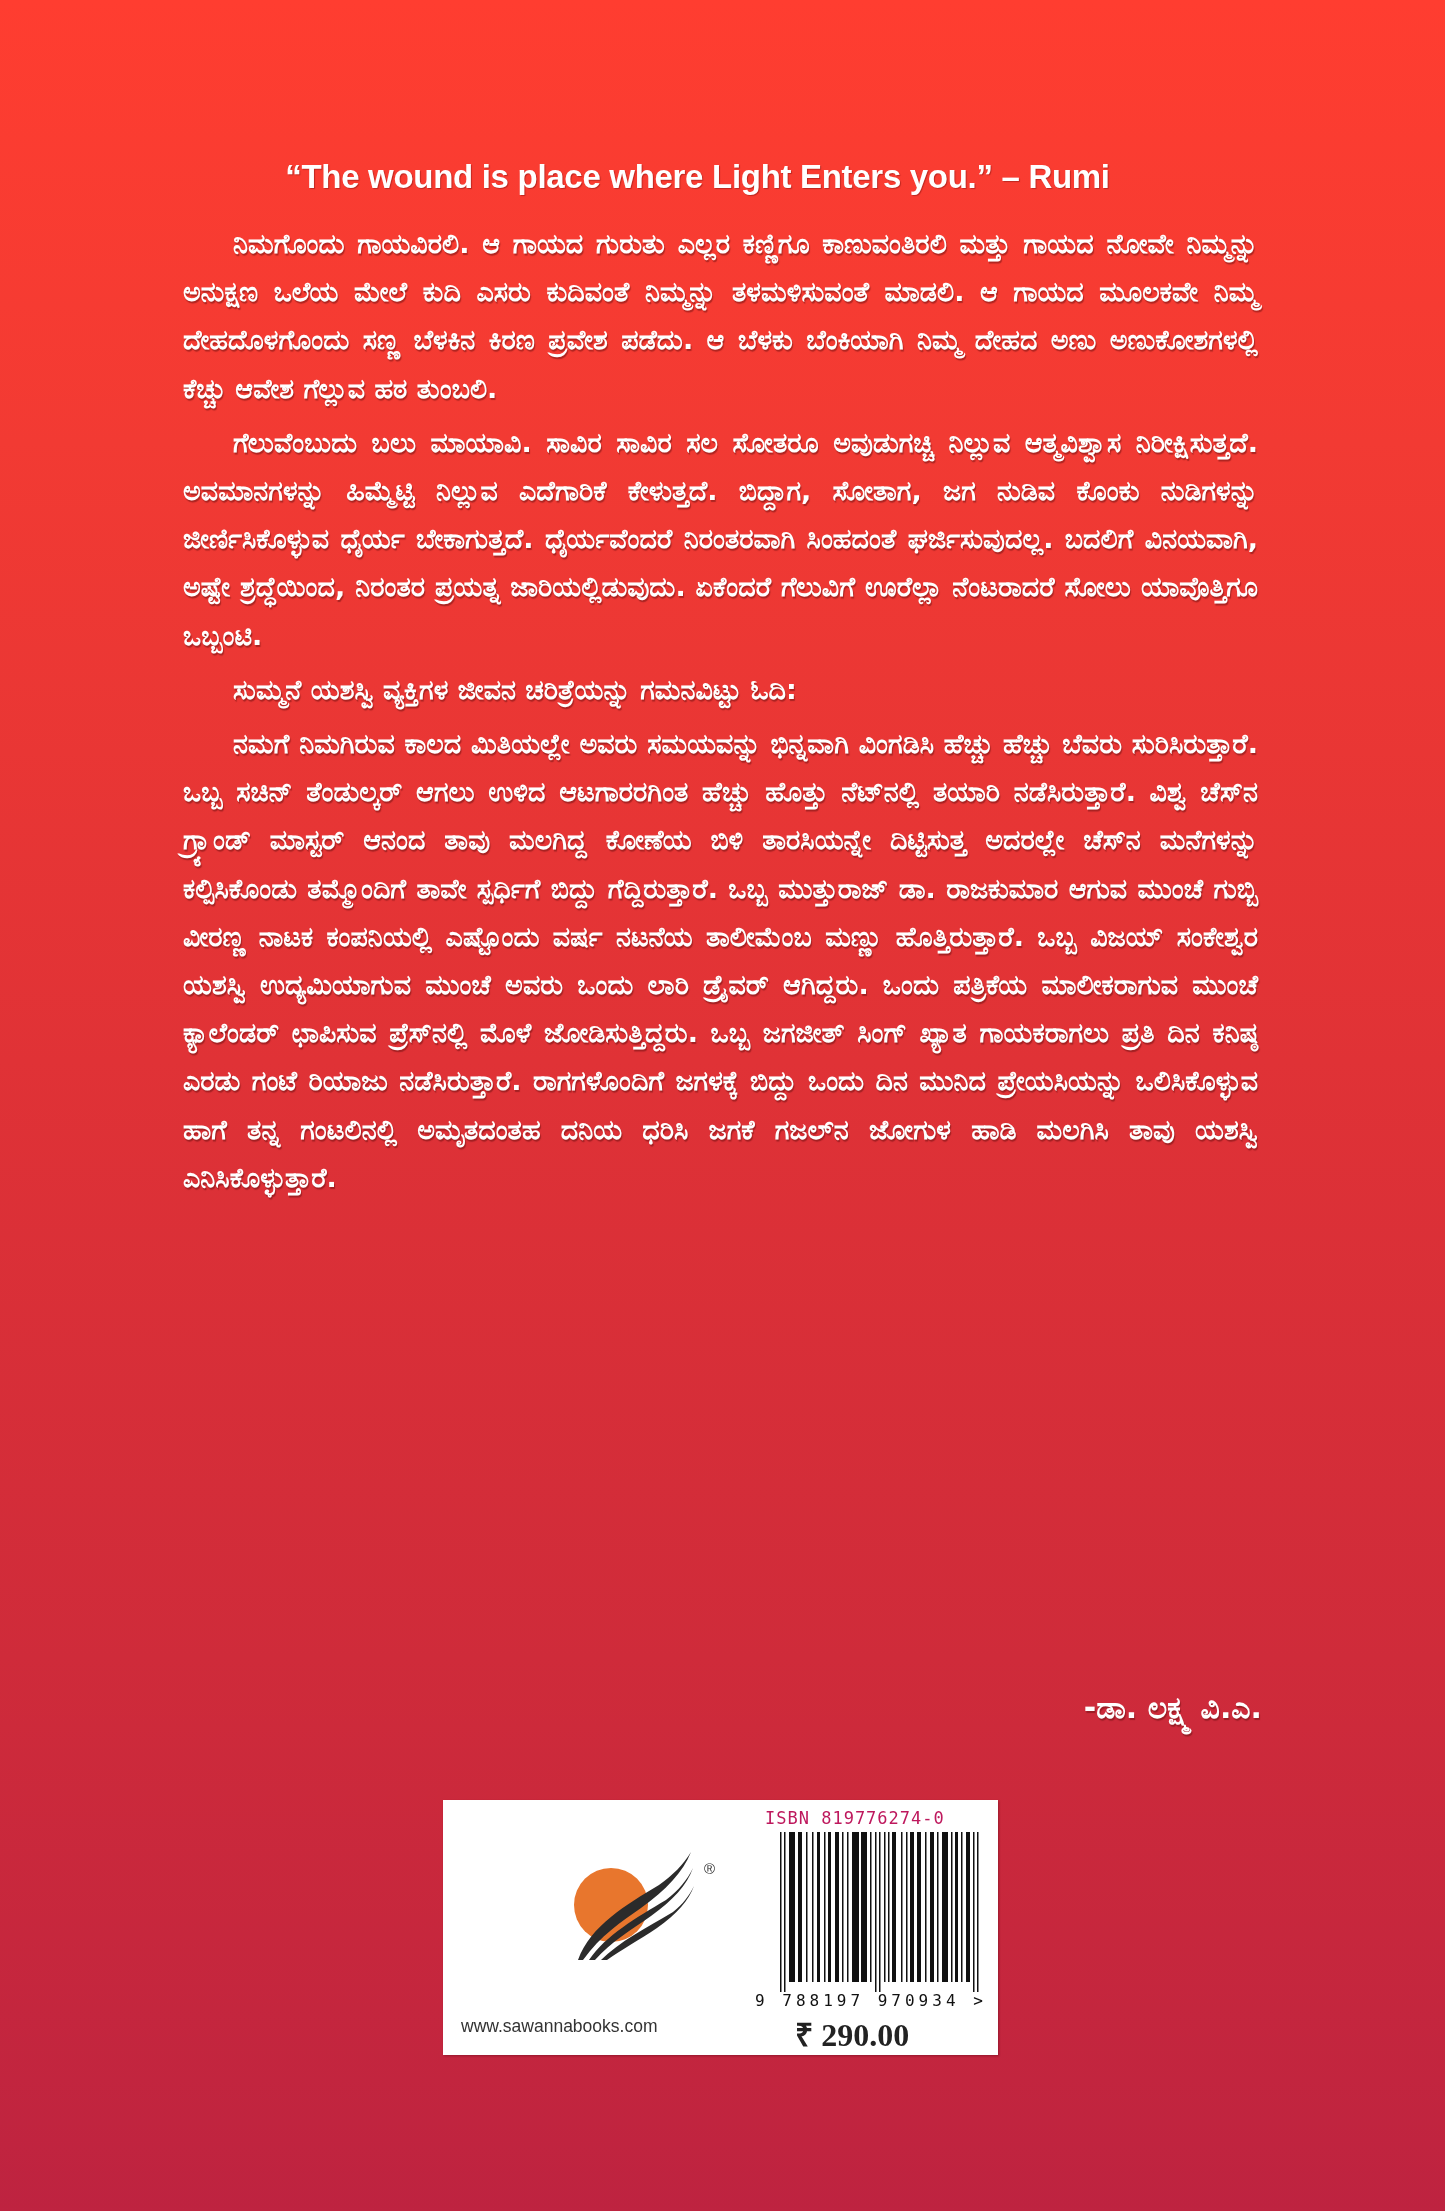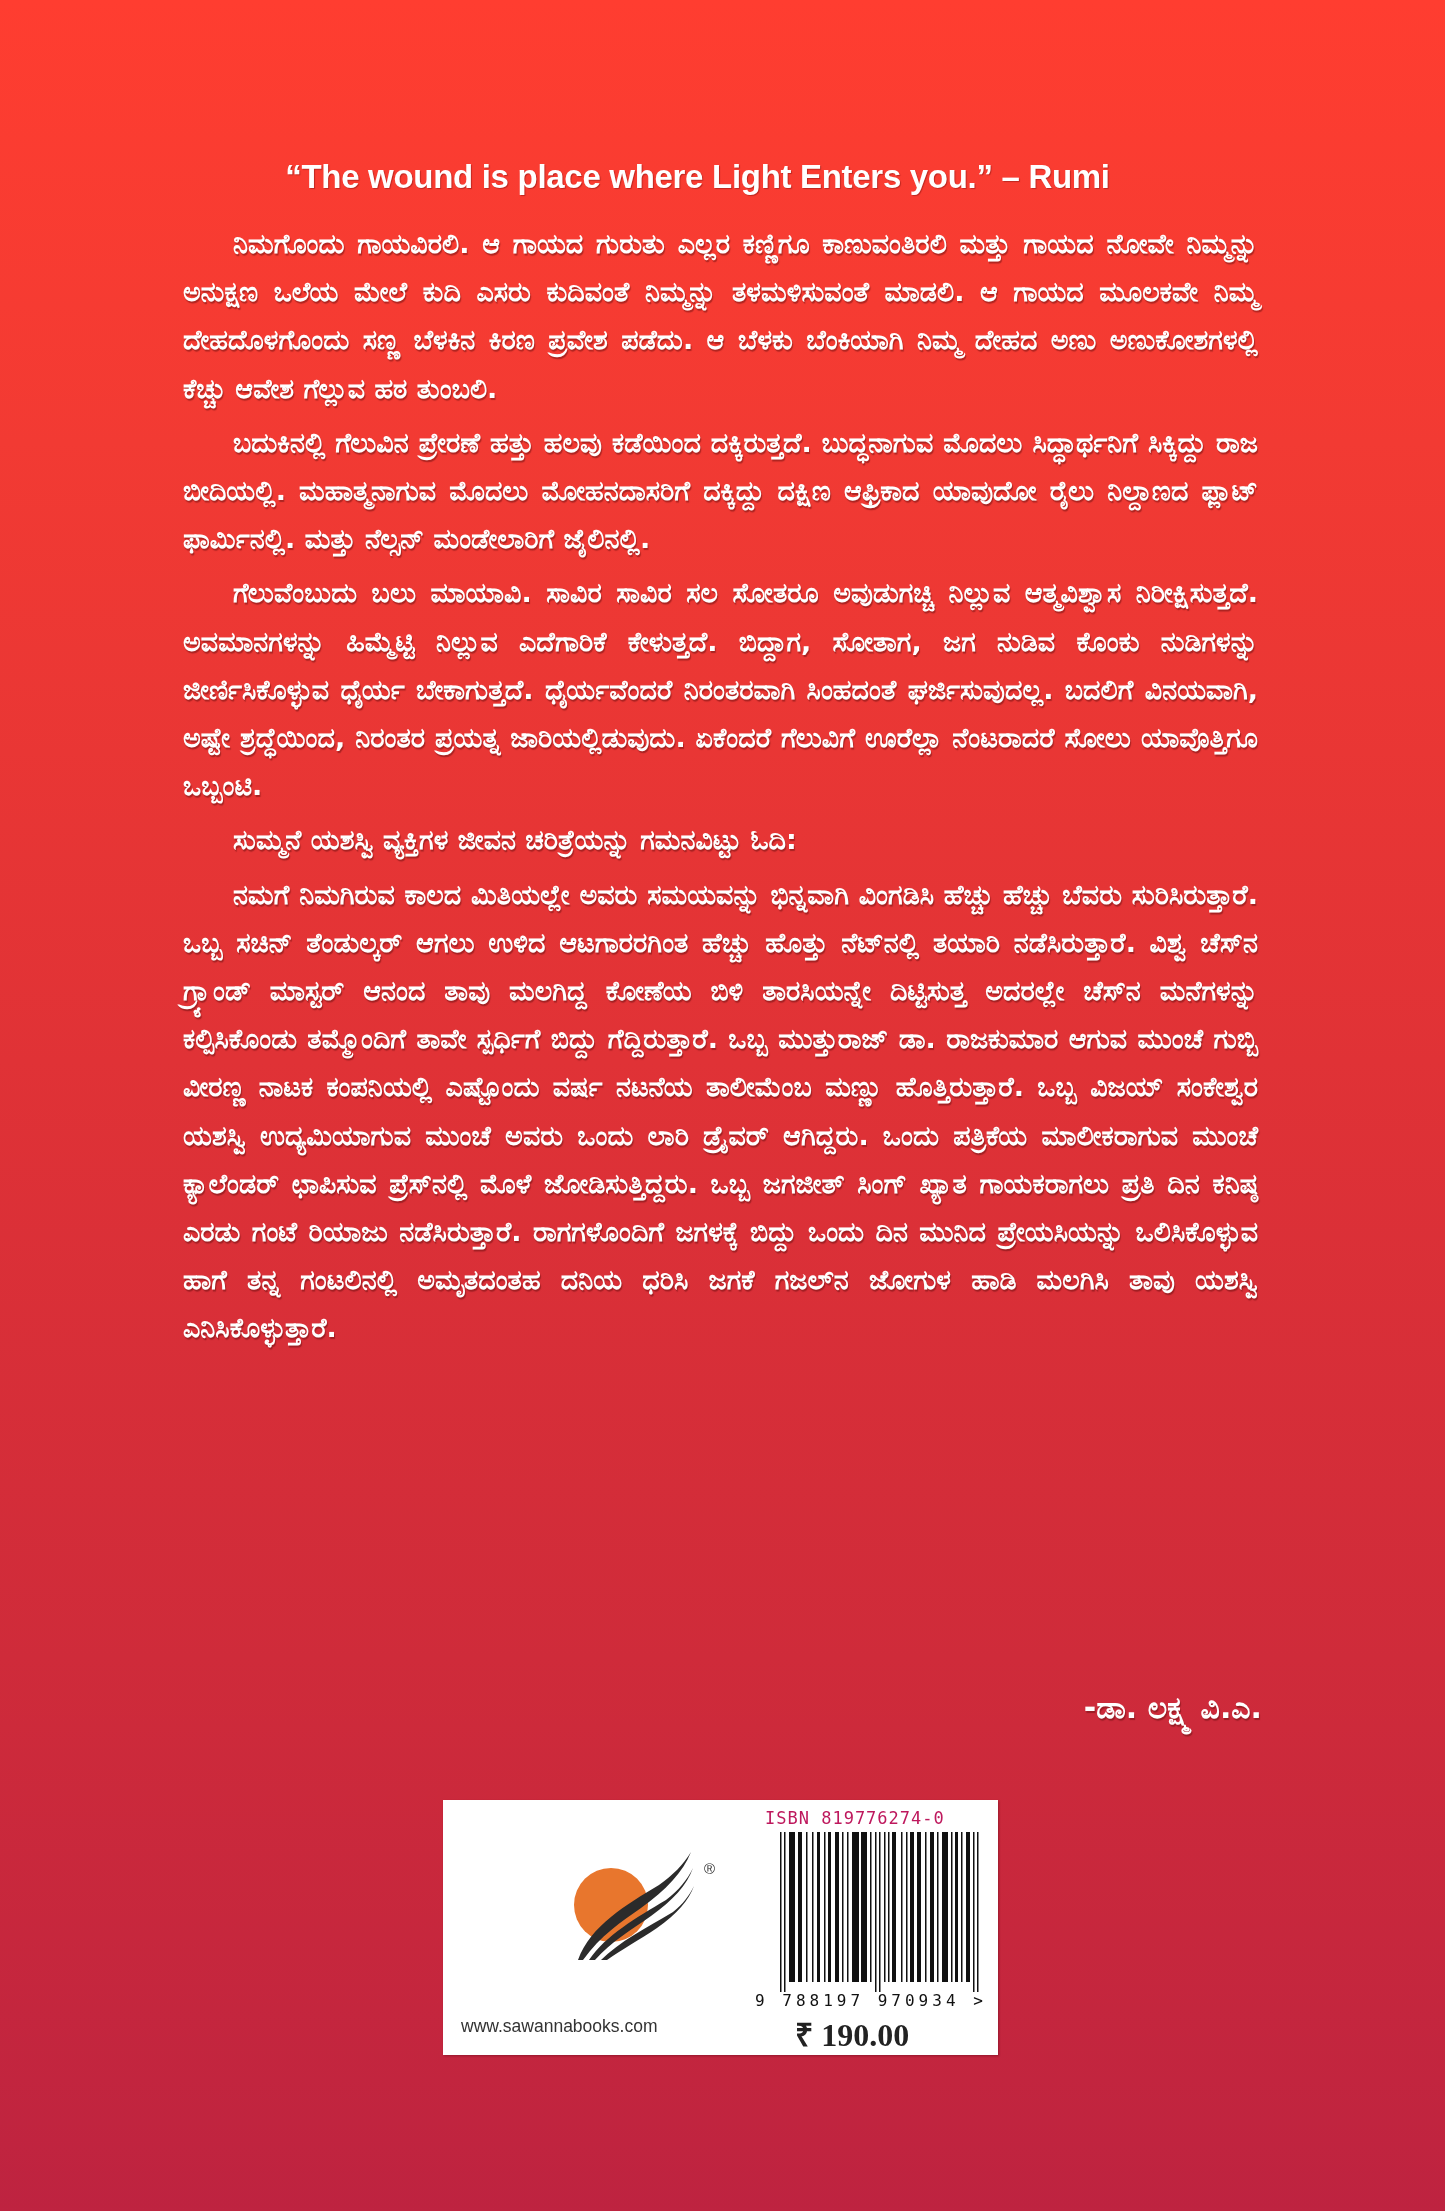--- a/index.html
+++ b/index.html
@@ -131,21 +131,20 @@
 </style>
 </head>
 <body>
 
 <div>
 
   <div class="quote">“The wound is place where Light Enters you.” – Rumi</div>
 
   <div class="body-text">
     <p>ನಿಮಗೊಂದು ಗಾಯವಿರಲಿ. ಆ ಗಾಯದ ಗುರುತು ಎಲ್ಲರ ಕಣ್ಣಿಗೂ ಕಾಣುವಂತಿರಲಿ ಮತ್ತು ಗಾಯದ ನೋವೇ ನಿಮ್ಮನ್ನು ಅನುಕ್ಷಣ ಒಲೆಯ ಮೇಲೆ ಕುದಿ ಎಸರು ಕುದಿವಂತೆ ನಿಮ್ಮನ್ನು ತಳಮಳಿಸುವಂತೆ ಮಾಡಲಿ. ಆ ಗಾಯದ ಮೂಲಕವೇ ನಿಮ್ಮ ದೇಹದೊಳಗೊಂದು ಸಣ್ಣ ಬೆಳಕಿನ ಕಿರಣ ಪ್ರವೇಶ ಪಡೆದು. ಆ ಬೆಳಕು ಬೆಂಕಿಯಾಗಿ ನಿಮ್ಮ ದೇಹದ ಅಣು ಅಣುಕೋಶಗಳಲ್ಲಿ ಕೆಚ್ಚು ಆವೇಶ ಗೆಲ್ಲುವ ಹಠ ತುಂಬಲಿ.</p>
-    <p class="gap">ಬದುಕಿನಲ್ಲಿ ಗೆಲುವಿನ ಪ್ರೇರಣೆ ಹತ್ತು ಹಲವು ಕಡೆಯಿಂದ ದಕ್ಕಿರುತ್ತದೆ. ಬುದ್ಧನಾಗುವ ಮೊದಲು ಸಿದ್ಧಾರ್ಥನಿಗೆ ಸಿಕ್ಕಿದ್ದು ರಾಜ ಬೀದಿಯಲ್ಲಿ. ಮಹಾತ್ಮನಾಗುವ ಮೊದಲು ಮೋಹನದಾಸರಿಗೆ ದಕ್ಕಿದ್ದು ದಕ್ಷಿಣ ಆಫ್ರಿಕಾದ ಯಾವುದೋ ರೈಲು ನಿಲ್ದಾಣದ ಫ್ಲಾಟ್ ಫಾರ್ಮಿನಲ್ಲಿ. ಮತ್ತು ನೆಲ್ಸನ್ ಮಂಡೇಲಾರಿಗೆ ಜೈಲಿನಲ್ಲಿ.</p>
     <p class="gap">ಗೆಲುವೆಂಬುದು ಬಲು ಮಾಯಾವಿ. ಸಾವಿರ ಸಾವಿರ ಸಲ ಸೋತರೂ ಅವುಡುಗಚ್ಚಿ ನಿಲ್ಲುವ ಆತ್ಮವಿಶ್ವಾಸ ನಿರೀಕ್ಷಿಸುತ್ತದೆ. ಅವಮಾನಗಳನ್ನು ಹಿಮ್ಮೆಟ್ಟಿ ನಿಲ್ಲುವ ಎದೆಗಾರಿಕೆ ಕೇಳುತ್ತದೆ. ಬಿದ್ದಾಗ, ಸೋತಾಗ, ಜಗ ನುಡಿವ ಕೊಂಕು ನುಡಿಗಳನ್ನು ಜೀರ್ಣಿಸಿಕೊಳ್ಳುವ ಧೈರ್ಯ ಬೇಕಾಗುತ್ತದೆ. ಧೈರ್ಯವೆಂದರೆ ನಿರಂತರವಾಗಿ ಸಿಂಹದಂತೆ ಘರ್ಜಿಸುವುದಲ್ಲ. ಬದಲಿಗೆ ವಿನಯವಾಗಿ, ಅಷ್ಟೇ ಶ್ರದ್ಧೆಯಿಂದ, ನಿರಂತರ ಪ್ರಯತ್ನ ಜಾರಿಯಲ್ಲಿಡುವುದು. ಏಕೆಂದರೆ ಗೆಲುವಿಗೆ ಊರೆಲ್ಲಾ ನೆಂಟರಾದರೆ ಸೋಲು ಯಾವೊತ್ತಿಗೂ ಒಬ್ಬಂಟಿ.</p>
     <p class="gap">ಸುಮ್ಮನೆ ಯಶಸ್ವಿ ವ್ಯಕ್ತಿಗಳ ಜೀವನ ಚರಿತ್ರೆಯನ್ನು ಗಮನವಿಟ್ಟು ಓದಿ:</p>
     <p class="gap">ನಮಗೆ ನಿಮಗಿರುವ ಕಾಲದ ಮಿತಿಯಲ್ಲೇ ಅವರು ಸಮಯವನ್ನು ಭಿನ್ನವಾಗಿ ವಿಂಗಡಿಸಿ ಹೆಚ್ಚು ಹೆಚ್ಚು ಬೆವರು ಸುರಿಸಿರುತ್ತಾರೆ. ಒಬ್ಬ ಸಚಿನ್ ತೆಂಡುಲ್ಕರ್ ಆಗಲು ಉಳಿದ ಆಟಗಾರರಗಿಂತ ಹೆಚ್ಚು ಹೊತ್ತು ನೆಟ್‌ನಲ್ಲಿ ತಯಾರಿ ನಡೆಸಿರುತ್ತಾರೆ. ವಿಶ್ವ ಚೆಸ್‌ನ ಗ್ರ್ಯಾಂಡ್ ಮಾಸ್ಟರ್ ಆನಂದ ತಾವು ಮಲಗಿದ್ದ ಕೋಣೆಯ ಬಿಳಿ ತಾರಸಿಯನ್ನೇ ದಿಟ್ಟಿಸುತ್ತ ಅದರಲ್ಲೇ ಚೆಸ್‌ನ ಮನೆಗಳನ್ನು ಕಲ್ಪಿಸಿಕೊಂಡು ತಮ್ಮೊಂದಿಗೆ ತಾವೇ ಸ್ಪರ್ಧಿಗೆ ಬಿದ್ದು ಗೆದ್ದಿರುತ್ತಾರೆ. ಒಬ್ಬ ಮುತ್ತುರಾಜ್ ಡಾ. ರಾಜಕುಮಾರ ಆಗುವ ಮುಂಚೆ ಗುಬ್ಬಿ ವೀರಣ್ಣ ನಾಟಕ ಕಂಪನಿಯಲ್ಲಿ ಎಷ್ಟೊಂದು ವರ್ಷ ನಟನೆಯ ತಾಲೀಮೆಂಬ ಮಣ್ಣು ಹೊತ್ತಿರುತ್ತಾರೆ. ಒಬ್ಬ ವಿಜಯ್ ಸಂಕೇಶ್ವರ ಯಶಸ್ವಿ ಉದ್ಯಮಿಯಾಗುವ ಮುಂಚೆ ಅವರು ಒಂದು ಲಾರಿ ಡ್ರೈವರ್ ಆಗಿದ್ದರು. ಒಂದು ಪತ್ರಿಕೆಯ ಮಾಲೀಕರಾಗುವ ಮುಂಚೆ ಕ್ಯಾಲೆಂಡರ್ ಛಾಪಿಸುವ ಪ್ರೆಸ್‌ನಲ್ಲಿ ಮೊಳೆ ಜೋಡಿಸುತ್ತಿದ್ದರು. ಒಬ್ಬ ಜಗಜೀತ್ ಸಿಂಗ್ ಖ್ಯಾತ ಗಾಯಕರಾಗಲು ಪ್ರತಿ ದಿನ ಕನಿಷ್ಠ ಎರಡು ಗಂಟೆ ರಿಯಾಜು ನಡೆಸಿರುತ್ತಾರೆ. ರಾಗಗಳೊಂದಿಗೆ ಜಗಳಕ್ಕೆ ಬಿದ್ದು ಒಂದು ದಿನ ಮುನಿದ ಪ್ರೇಯಸಿಯನ್ನು ಒಲಿಸಿಕೊಳ್ಳುವ ಹಾಗೆ ತನ್ನ ಗಂಟಲಿನಲ್ಲಿ ಅಮೃತದಂತಹ ದನಿಯ ಧರಿಸಿ ಜಗಕೆ ಗಜಲ್‌ನ ಜೋಗುಳ ಹಾಡಿ ಮಲಗಿಸಿ ತಾವು ಯಶಸ್ವಿ ಎನಿಸಿಕೊಳ್ಳುತ್ತಾರೆ.</p>
   </div>
 
   <div class="signature">-ಡಾ. ಲಕ್ಷ್ಮ ವಿ.ಎ.</div>
 
   <div class="label-box">
 
     <div class="logo">
@@ -200,16 +199,16 @@
       </g>
     </svg>
 
     <div class="isbn-bottom">
       <span>9</span>
       <span>788197</span>
       <span>970934</span>
       <span>&gt;</span>
     </div>
 
-    <div class="price">₹ 190.00</div>
+    <div class="price">₹ 290.00</div>
   </div>
 
 </div>
 
 </body></html>

